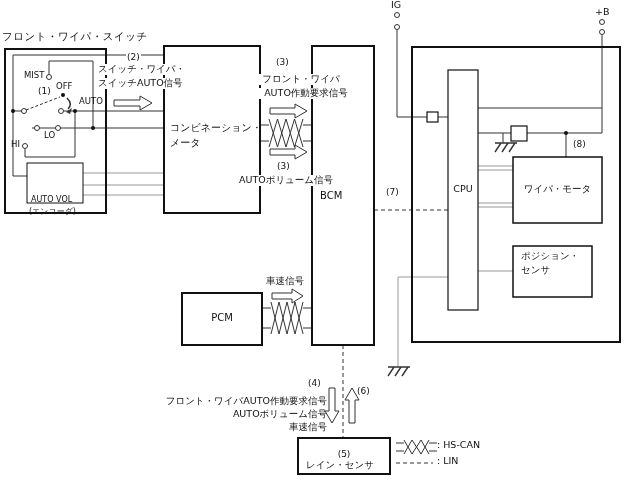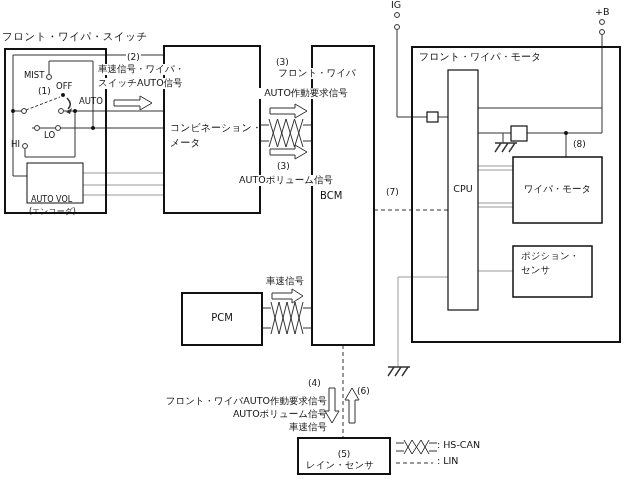--- a/index.html
+++ b/index.html
@@ -133,28 +133,28 @@
   <div class="lbl fs85" style="left:24px;top:71px;">MIST</div>
   <div class="lbl fs85" style="left:56px;top:82px;">OFF</div>
   <div class="lbl fs9" style="left:38px;top:86px;">(1)</div>
   <div class="lbl fs85" style="left:79px;top:97px;">AUTO</div>
   <div class="lbl fs85" style="left:44px;top:131px;">LO</div>
   <div class="lbl fs85" style="left:11px;top:140px;">HI</div>
   <div class="lbl fs8" style="left:31px;top:167px;">AUTO VOL</div>
   <div class="lbl fs8" style="left:29px;top:179px;text-align:right;">(エンコーダ)</div>
 
   <div class="lbl fs9 bg" style="left:126px;top:52px;">(2)</div>
-  <div class="lbl fs95 bg" style="left:97px;top:64px;">車速信号・ワイパ・</div>
+  <div class="lbl fs95 bg" style="left:97px;top:64px;">スイッチ・ワイパ・</div>
   <div class="lbl fs95 bg" style="left:97px;top:78px;">スイッチAUTO信号</div>
 
   <div class="lbl fs10" style="left:170px;top:122px;">コンビネーション・</div>
   <div class="lbl fs10" style="left:170px;top:137px;">メータ</div>
 
   <div class="lbl fs9" style="left:276px;top:57px;">(3)</div>
-  <div class="lbl fs95 bg ctr" style="left:255px;top:68px;width:90px;margin-left:16px;">フロント・ワイパ</div>
+  <div class="lbl fs95 bg ctr" style="left:255px;top:74px;width:90px;">フロント・ワイパ</div>
   <div class="lbl fs95 bg ctr" style="left:257px;top:88px;width:96px;">AUTO作動要求信号</div>
   <div class="lbl fs9" style="left:277px;top:161px;">(3)</div>
   <div class="lbl fs95 bg ctr" style="left:235px;top:175px;width:100px;">AUTOボリューム信号</div>
 
   <div class="lbl fs10" style="left:320px;top:190px;">BCM</div>
 
   <div class="lbl fs95" style="left:266px;top:276px;">車速信号</div>
   <div class="lbl fs10 ctr" style="left:182px;top:312px;width:80px;">PCM</div>
 
   <div class="lbl fs9" style="left:308px;top:378px;">(4)</div>
@@ -167,21 +167,20 @@
 
   <div class="lbl fs9 ctr" style="left:298px;top:449px;width:92px;">(5)</div>
   <div class="lbl fs95 ctr" style="left:298px;top:460px;width:84px;">レイン・センサ</div>
 
   <div class="lbl fs95" style="left:437px;top:440px;">: HS-CAN</div>
   <div class="lbl fs95" style="left:437px;top:456px;">: LIN</div>
 
   <div class="lbl fs95" style="left:391px;top:0px;">IG</div>
   <div class="lbl fs95" style="left:595px;top:7px;">+B</div>
 
-  <div class="lbl fs10" style="left:419px;top:51px;">フロント・ワイパ・モータ</div>
   <div class="lbl fs95 ctr" style="left:448px;top:184px;width:30px;">CPU</div>
   <div class="lbl fs95 ctr" style="left:513px;top:184px;width:89px;">ワイパ・モータ</div>
   <div class="lbl fs95" style="left:521px;top:251px;">ポジション・</div>
   <div class="lbl fs95" style="left:521px;top:265px;">センサ</div>
   <div class="lbl fs9" style="left:386px;top:187px;">(7)</div>
   <div class="lbl fs9" style="left:573px;top:139px;">(8)</div>
 
 </div>
 
 </body></html>

